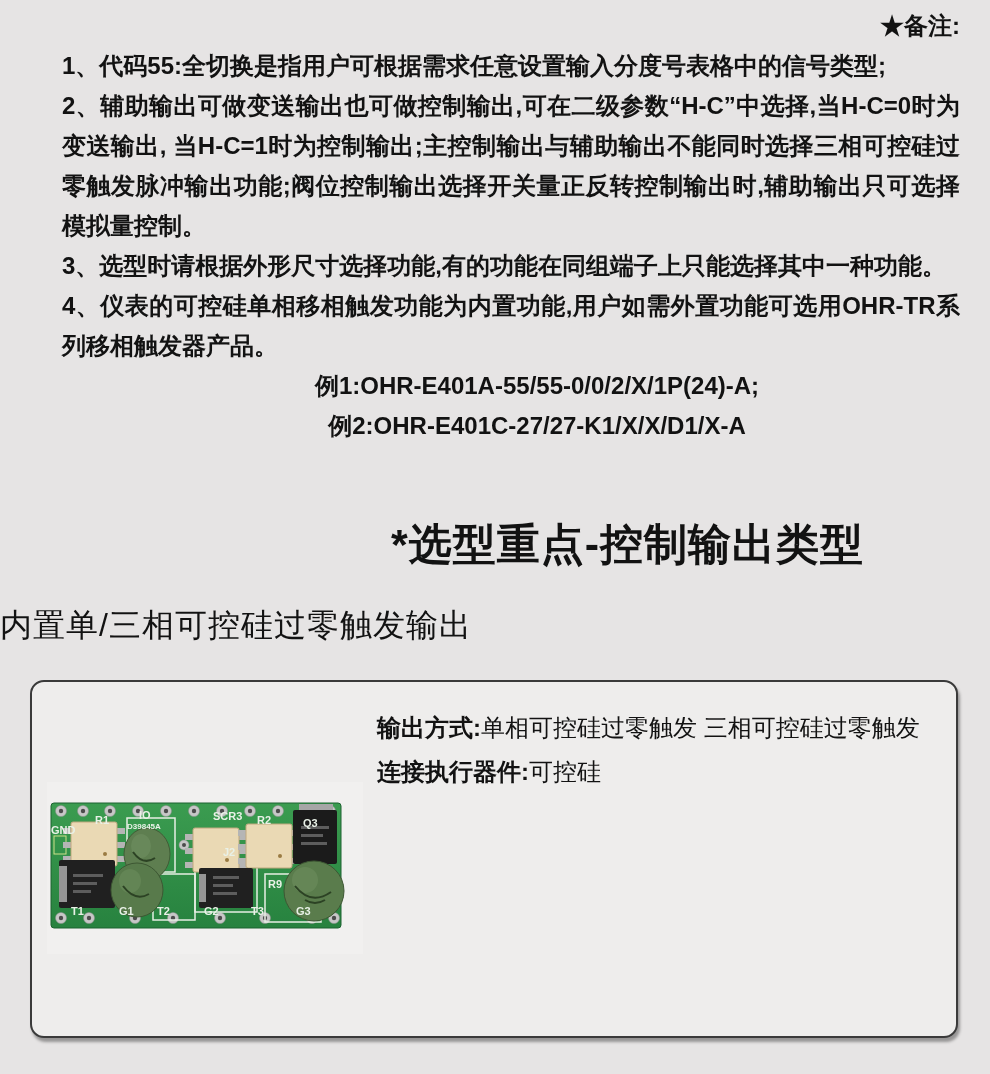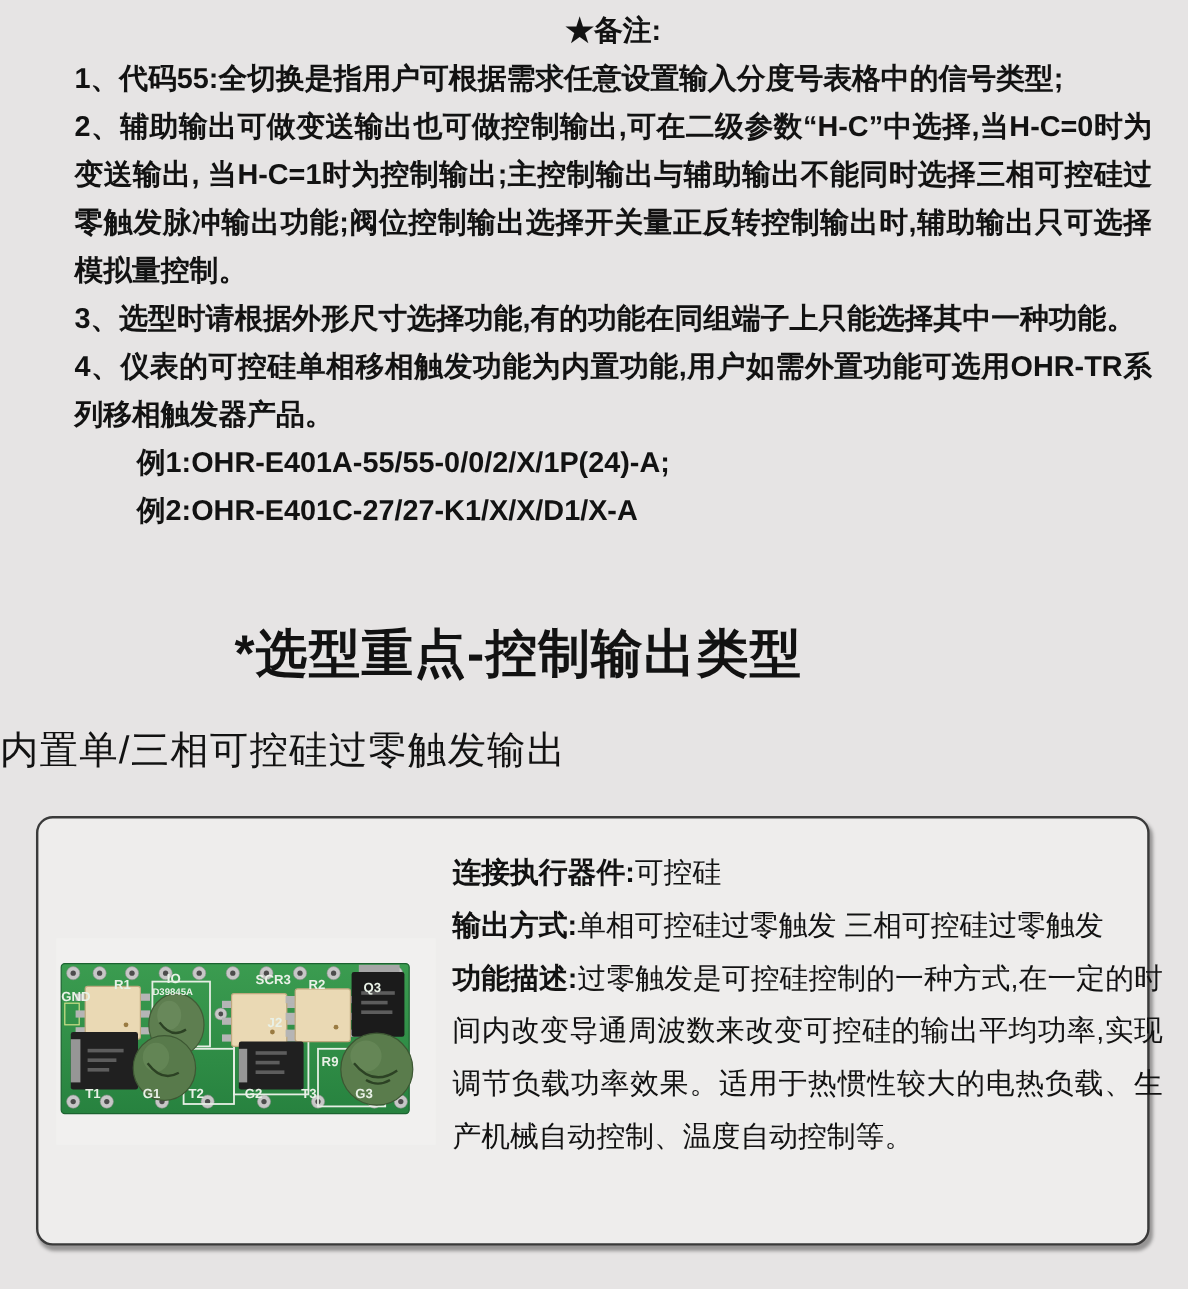--- a/index.html
+++ b/index.html
@@ -4,23 +4,23 @@
 <style>
   html,body{margin:0;padding:0}
   body{
     width:990px;height:1074px;position:relative;overflow:hidden;
     background:#e6e4e4;color:#121212;
     font-family:"Liberation Sans",sans-serif;
   }
   .notes{position:absolute;left:62px;top:6px;width:898px;
     font-size:24px;line-height:40px;font-weight:600}
   .notes p{margin:0;text-align:justify}
-  .notes p.head{text-align:center}
-  .notes p.example{text-align:left;padding-left:52px}
-  .title{position:absolute;top:516px;left:0;width:864px;text-align:center;
+  .notes p.head{text-align:right}
+  .notes p.example{text-align:center;padding-left:52px}
+  .title{position:absolute;top:516px;left:0;width:864px;text-align:right;
     font-size:43px;font-weight:900;letter-spacing:1px}
   .subtitle{position:absolute;top:604px;left:0;width:990px;text-align:left;
     font-size:32px;font-weight:500;letter-spacing:1px}
   .card{position:absolute;left:30px;top:680px;width:928px;height:358px;
     background:#eeedec;border:2px solid #3a3a3a;border-radius:14px;
     box-shadow:2px 4px 3px rgba(0,0,0,.35);box-sizing:border-box}
   .photo{position:absolute;left:15px;top:100px;width:316px;height:172px;
     background:#f1f0ef}
   .specs{position:absolute;left:345px;top:24px;width:592px;
     font-size:24px;line-height:44px}
@@ -195,23 +195,20 @@
         <text x="110" y="133">T2</text>
         <text x="157" y="133">G2</text>
         <text x="204" y="133">T3</text>
         <text x="249" y="133">G3</text>
       </g>
     </svg>
   </div>
 
   <div class="specs">
     <p>
-      <span class="spec-label">连接执行器件:</span><span class="spec-value">可控硅</span>
-    </p>
-    <p>
       <span class="spec-label">输出方式:</span><span class="spec-value">单相可控硅过零触发 三相可控硅过零触发</span>
     </p>
     <p>
-      <span class="spec-label">功能描述:</span><span class="spec-value">过零触发是可控硅控制的一种方式,在一定的时间内改变导通周波数来改变可控硅的输出平均功率,实现调节负载功率效果。适用于热惯性较大的电热负载、生产机械自动控制、温度自动控制等。</span>
+      <span class="spec-label">连接执行器件:</span><span class="spec-value">可控硅</span>
     </p>
   </div>
 
 </div>
 
 </body></html>

